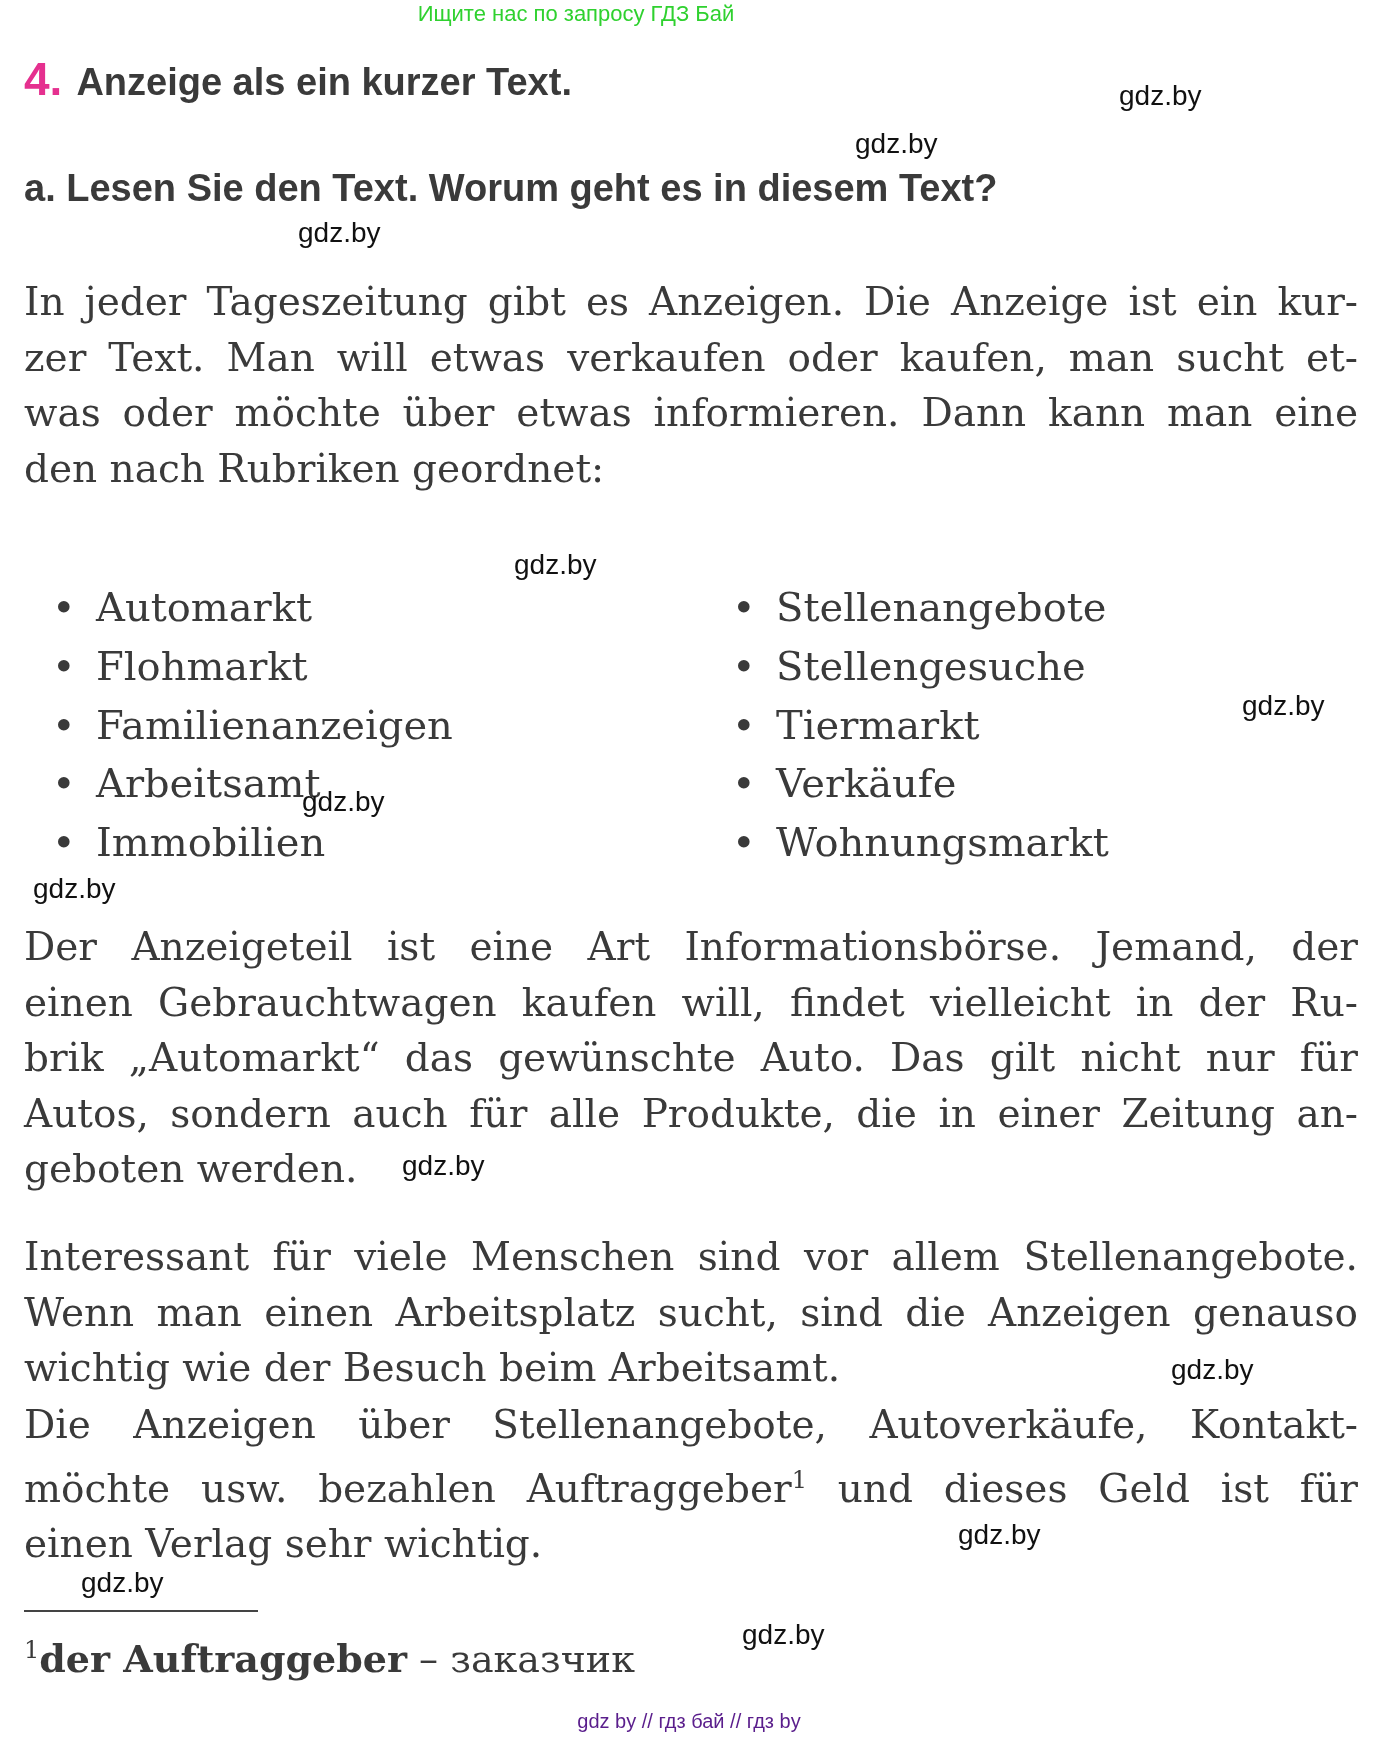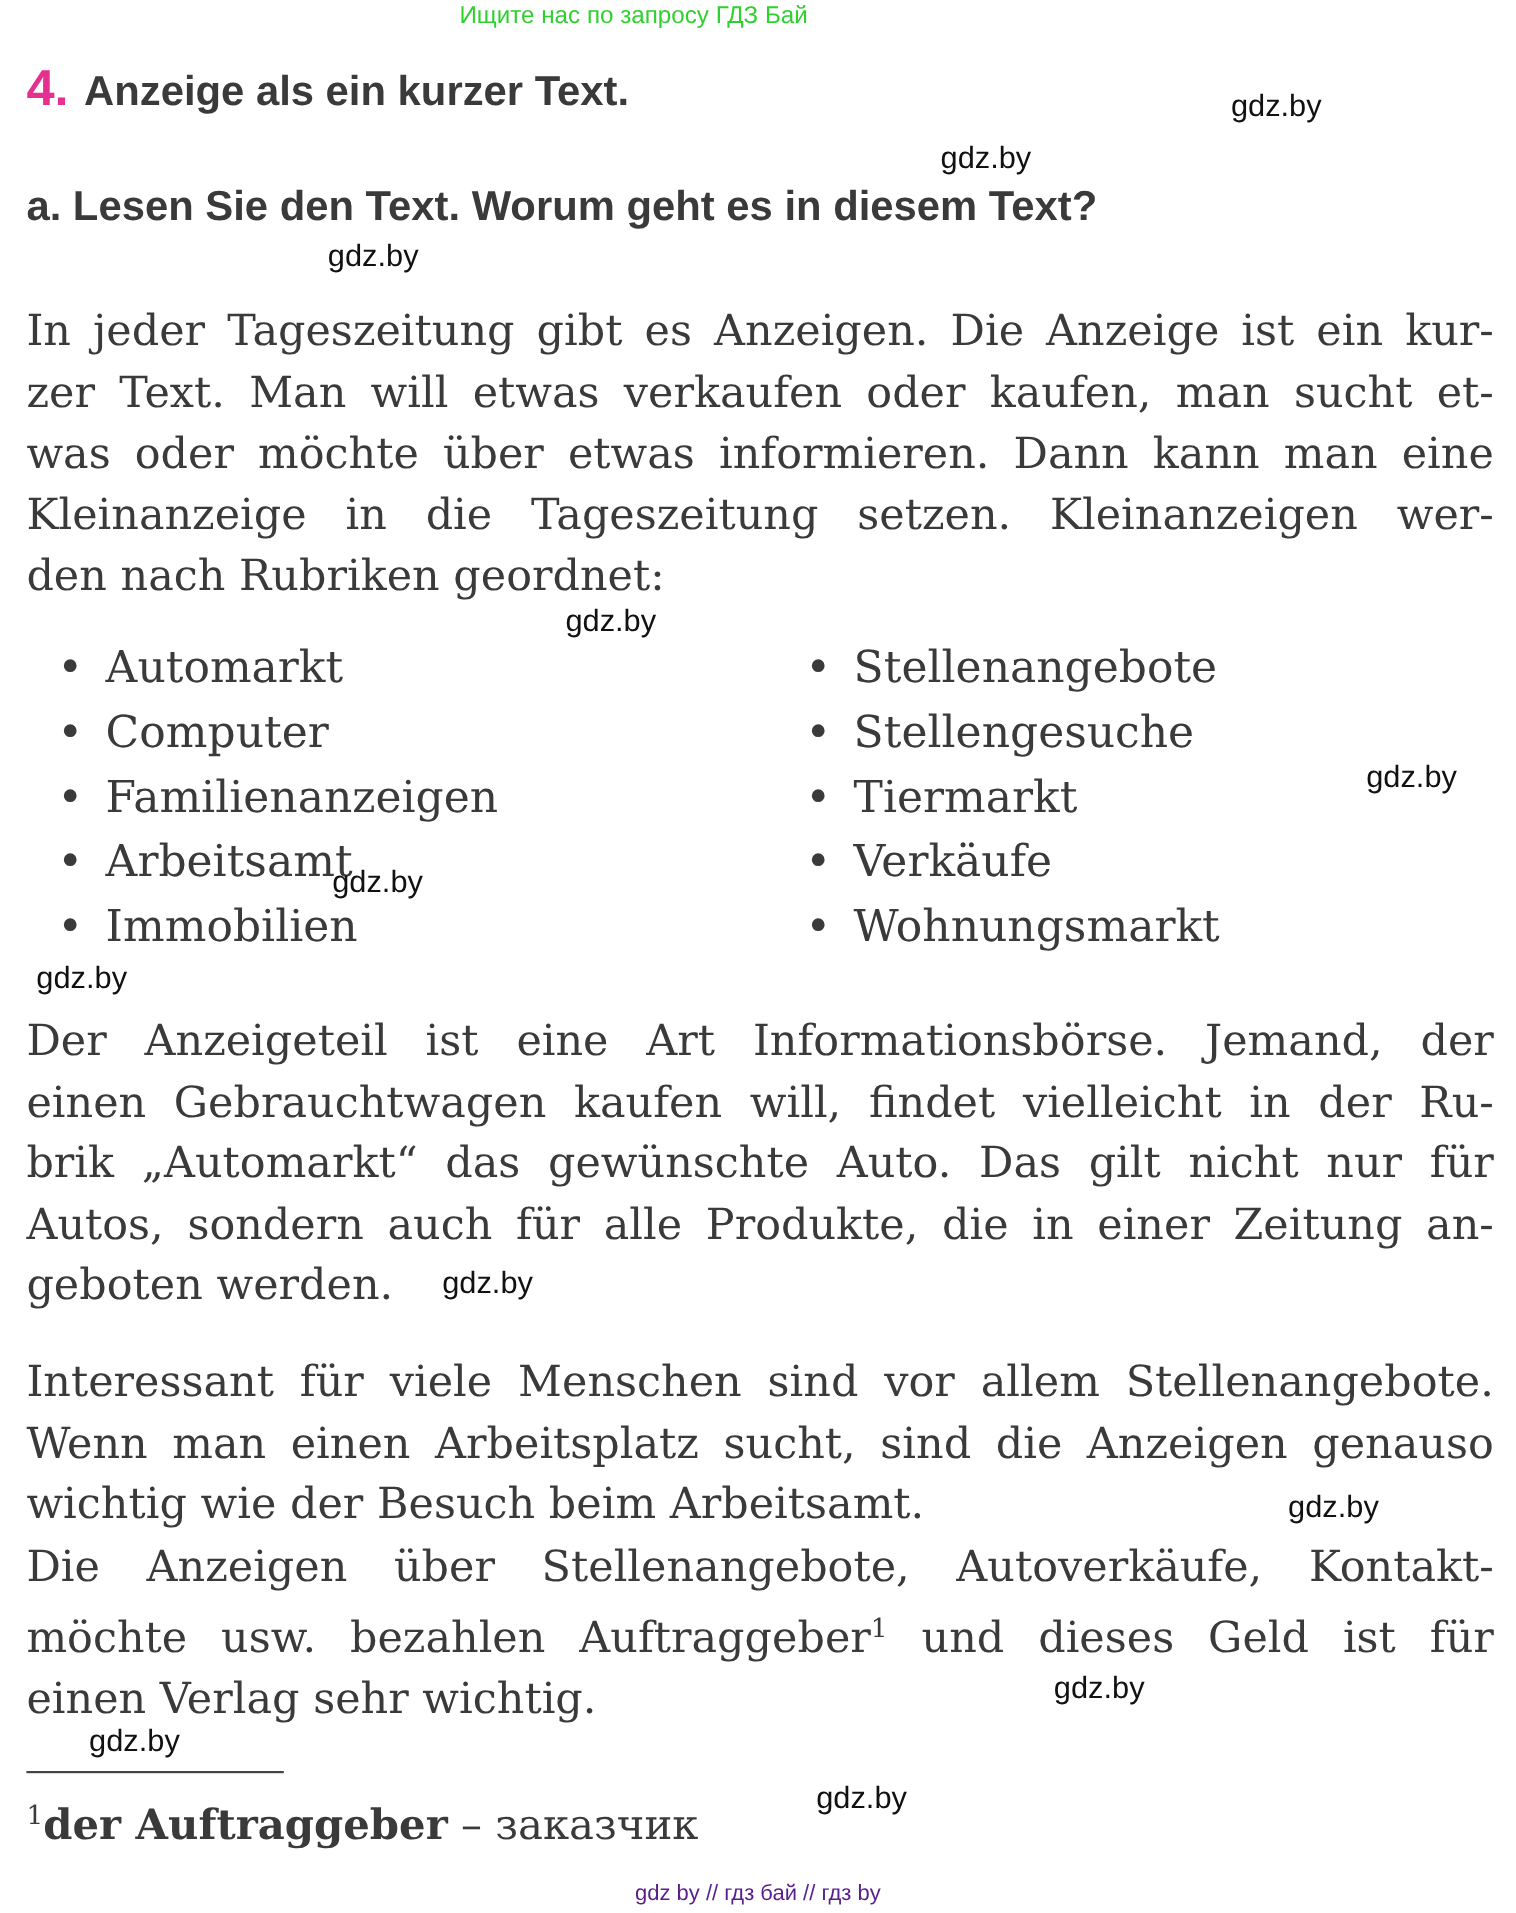--- a/index.html
+++ b/index.html
@@ -30,27 +30,26 @@
 <div class="abs h4">
   <span class="num">4.</span><span>Anzeige als ein kurzer Text.</span>
 </div>
 
 <div class="abs ha">a. Lesen Sie den Text. Worum geht es in diesem Text?</div>
 
 <div class="para" style="top:274px;">
   <span class="ln">In jeder Tageszeitung gibt es Anzeigen. Die Anzeige ist ein kur-</span>
   <span class="ln">zer Text. Man will etwas verkaufen oder kaufen, man sucht et-</span>
   <span class="ln">was oder möchte über etwas informieren. Dann kann man eine</span>
-  <span class="ln">Kleinanzeige in die Tageszeitung setzen. Kleinanzeigen wer-</span>
   <span class="ln last">den nach Rubriken geordnet:</span>
 </div>
 
 <div class="list" style="left:24px; top:578px;">
   <div class="item"><span class="bullet">•</span><span>Automarkt</span></div>
-  <div class="item"><span class="bullet">•</span><span>Computer</span></div>
+  <div class="item"><span class="bullet">•</span><span>Flohmarkt</span></div>
   <div class="item"><span class="bullet">•</span><span>Familienanzeigen</span></div>
   <div class="item"><span class="bullet">•</span><span>Arbeitsamt</span></div>
   <div class="item"><span class="bullet">•</span><span>Immobilien</span></div>
 </div>
 <div class="list" style="left:704px; top:578px;">
   <div class="item"><span class="bullet">•</span><span>Stellenangebote</span></div>
   <div class="item"><span class="bullet">•</span><span>Stellengesuche</span></div>
   <div class="item"><span class="bullet">•</span><span>Tiermarkt</span></div>
   <div class="item"><span class="bullet">•</span><span>Verkäufe</span></div>
   <div class="item"><span class="bullet">•</span><span>Wohnungsmarkt</span></div>

